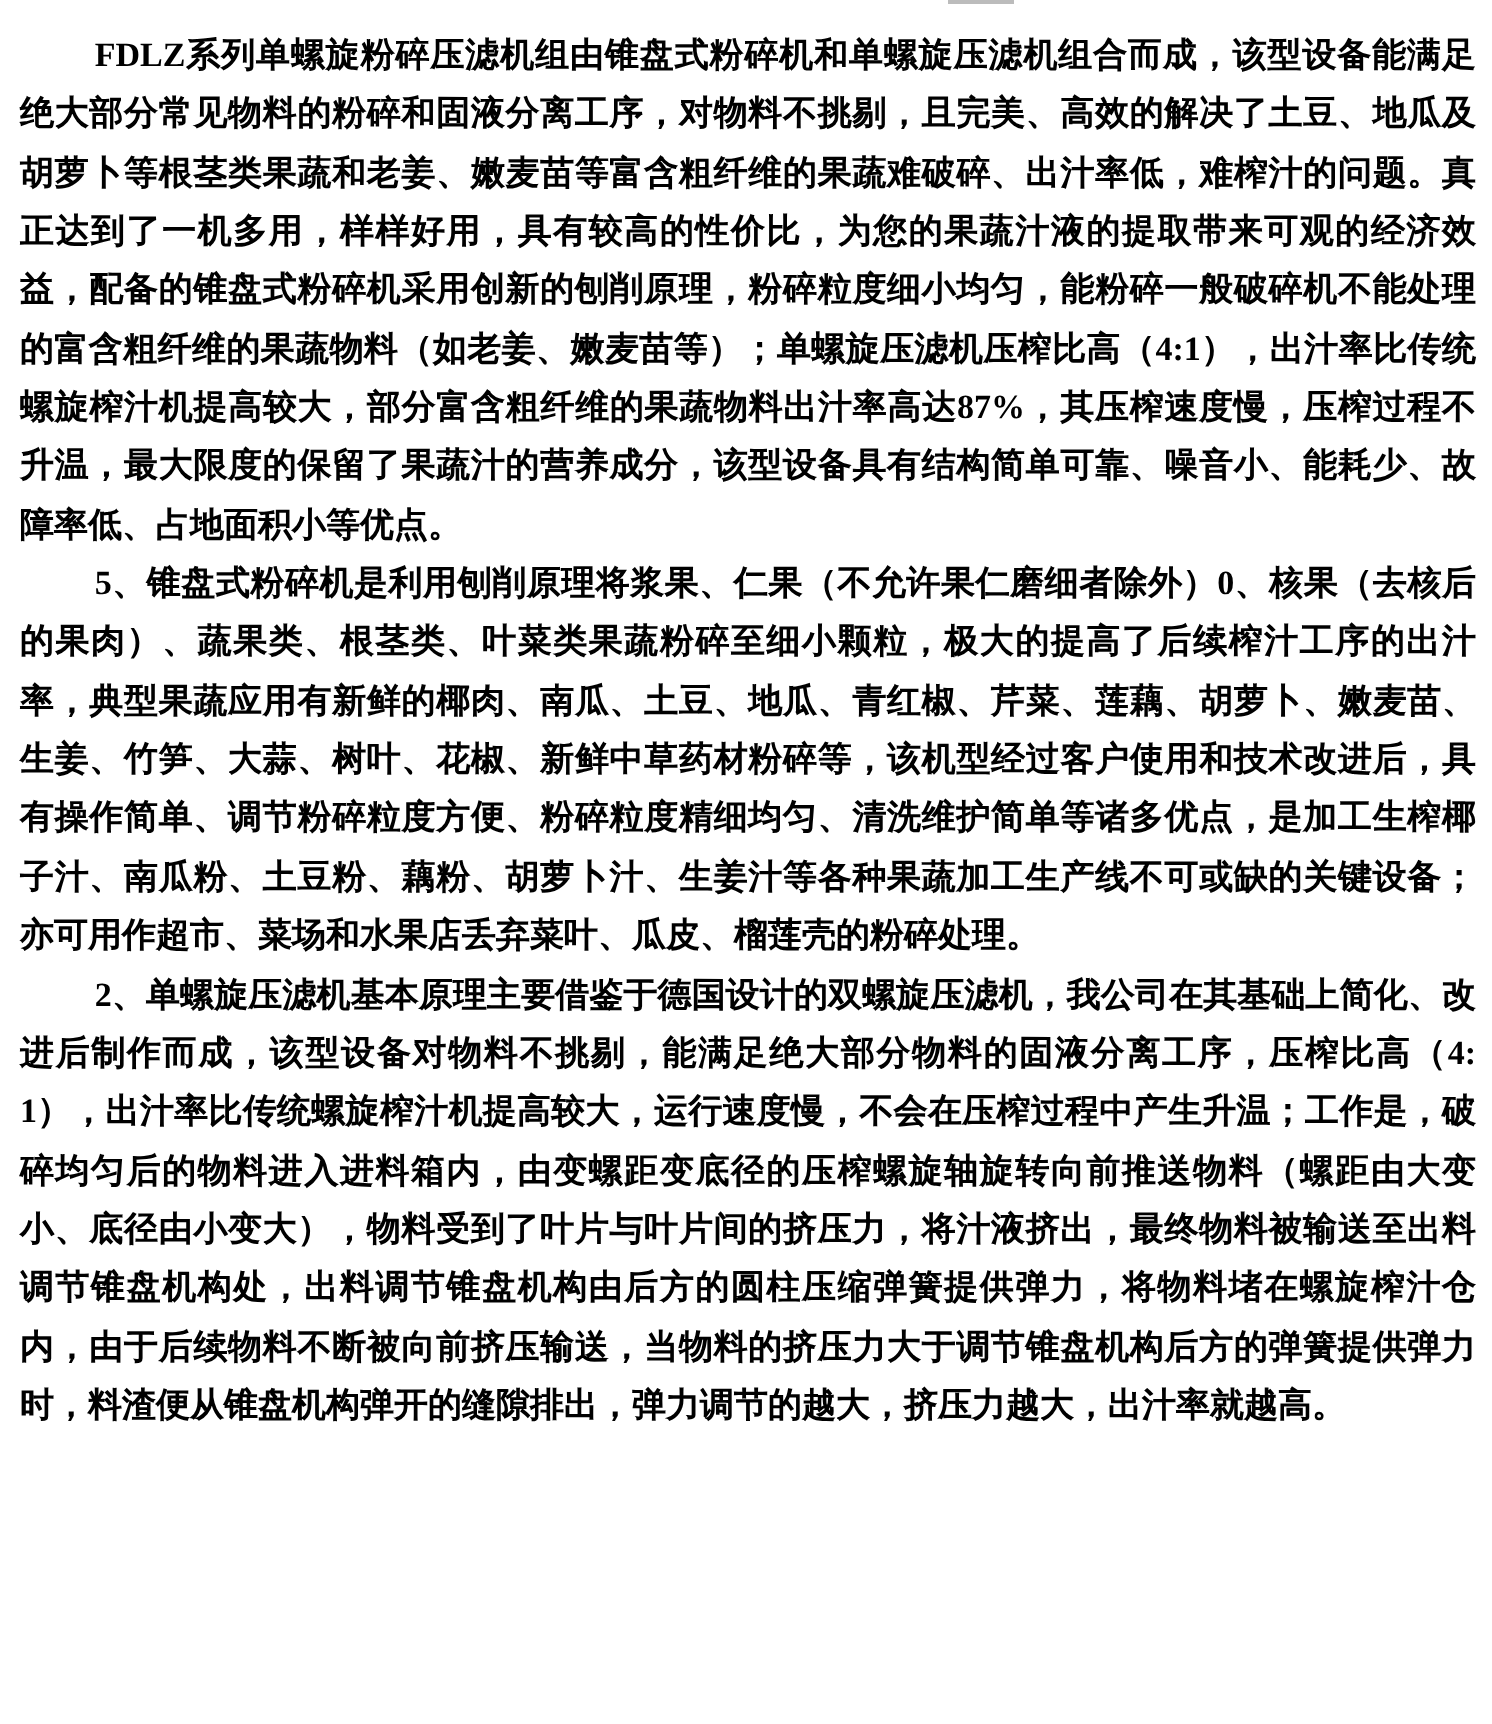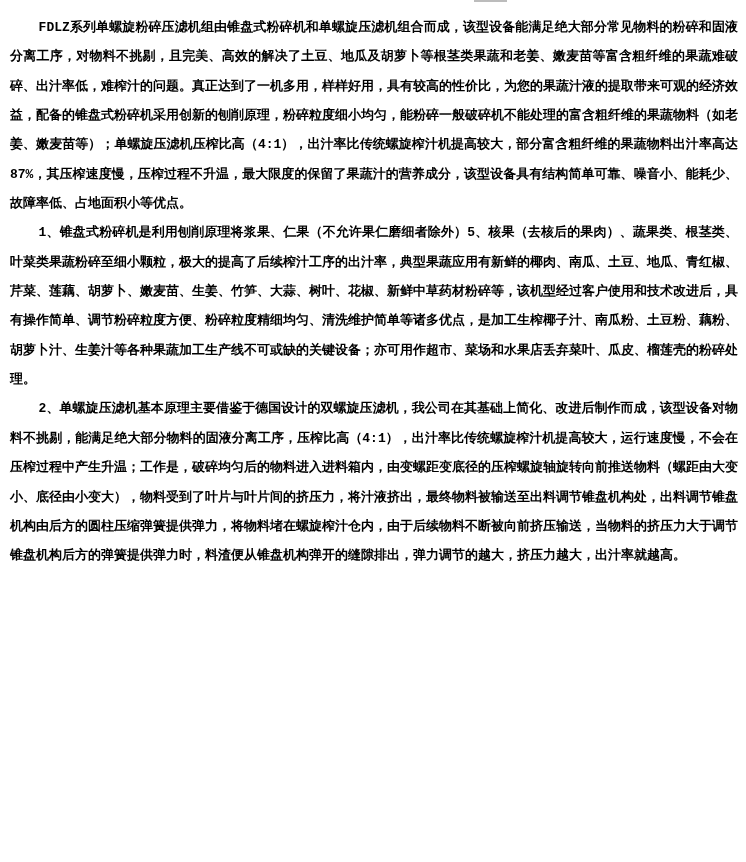--- a/index.html
+++ b/index.html
@@ -10,23 +10,23 @@
     width: 746px;
     height: 862px;
     background: #ffffff;
     overflow: hidden;
     position: relative;
   }
   .page {
     box-sizing: border-box;
     width: 746px;
     padding: 13px 8px 0 10px;
-    font-family: Liberation Mono, monospace;
+    font-family: Liberation Serif, serif;
     font-weight: 700;
-    font-size: 13px;
+    font-size: 17px;
     line-height: 29.35px;
     color: #000000;
   }
   .para {
     margin: 0;
     padding: 0;
     text-align: justify;
     word-break: break-all;
     overflow-wrap: break-word;
   }
@@ -42,15 +42,15 @@
     background: #bcbcbc;
   }
 </style>
 </head>
 <body>
 
 <div class="top-artifact"></div>
 
 <div class="page">
   <p class="para indent">FDLZ系列单螺旋粉碎压滤机组由锥盘式粉碎机和单螺旋压滤机组合而成，该型设备能满足绝大部分常见物料的粉碎和固液分离工序，对物料不挑剔，且完美、高效的解决了土豆、地瓜及胡萝卜等根茎类果蔬和老姜、嫩麦苗等富含粗纤维的果蔬难破碎、出汁率低，难榨汁的问题。真正达到了一机多用，样样好用，具有较高的性价比，为您的果蔬汁液的提取带来可观的经济效益，配备的锥盘式粉碎机采用创新的刨削原理，粉碎粒度细小均匀，能粉碎一般破碎机不能处理的富含粗纤维的果蔬物料（如老姜、嫩麦苗等）；单螺旋压滤机压榨比高（4:1），出汁率比传统螺旋榨汁机提高较大，部分富含粗纤维的果蔬物料出汁率高达87%，其压榨速度慢，压榨过程不升温，最大限度的保留了果蔬汁的营养成分，该型设备具有结构简单可靠、噪音小、能耗少、故障率低、占地面积小等优点。</p>
-  <p class="para indent">1、锥盘式粉碎机是利用刨削原理将浆果、仁果（不允许果仁磨细者除外）5、核果（去核后的果肉）、蔬果类、根茎类、叶菜类果蔬粉碎至细小颗粒，极大的提高了后续榨汁工序的出汁率，典型果蔬应用有新鲜的椰肉、南瓜、土豆、地瓜、青红椒、芹菜、莲藕、胡萝卜、嫩麦苗、生姜、竹笋、大蒜、树叶、花椒、新鲜中草药材粉碎等，该机型经过客户使用和技术改进后，具有操作简单、调节粉碎粒度方便、粉碎粒度精细均匀、清洗维护简单等诸多优点，是加工生榨椰子汁、南瓜粉、土豆粉、藕粉、胡萝卜汁、生姜汁等各种果蔬加工生产线不可或缺的关键设备；亦可用作超市、菜场和水果店丢弃菜叶、瓜皮、榴莲壳的粉碎处理。</p>
+  <p class="para indent">5、锥盘式粉碎机是利用刨削原理将浆果、仁果（不允许果仁磨细者除外）0、核果（去核后的果肉）、蔬果类、根茎类、叶菜类果蔬粉碎至细小颗粒，极大的提高了后续榨汁工序的出汁率，典型果蔬应用有新鲜的椰肉、南瓜、土豆、地瓜、青红椒、芹菜、莲藕、胡萝卜、嫩麦苗、生姜、竹笋、大蒜、树叶、花椒、新鲜中草药材粉碎等，该机型经过客户使用和技术改进后，具有操作简单、调节粉碎粒度方便、粉碎粒度精细均匀、清洗维护简单等诸多优点，是加工生榨椰子汁、南瓜粉、土豆粉、藕粉、胡萝卜汁、生姜汁等各种果蔬加工生产线不可或缺的关键设备；亦可用作超市、菜场和水果店丢弃菜叶、瓜皮、榴莲壳的粉碎处理。</p>
   <p class="para indent">2、单螺旋压滤机基本原理主要借鉴于德国设计的双螺旋压滤机，我公司在其基础上简化、改进后制作而成，该型设备对物料不挑剔，能满足绝大部分物料的固液分离工序，压榨比高（4:1），出汁率比传统螺旋榨汁机提高较大，运行速度慢，不会在压榨过程中产生升温；工作是，破碎均匀后的物料进入进料箱内，由变螺距变底径的压榨螺旋轴旋转向前推送物料（螺距由大变小、底径由小变大），物料受到了叶片与叶片间的挤压力，将汁液挤出，最终物料被输送至出料调节锥盘机构处，出料调节锥盘机构由后方的圆柱压缩弹簧提供弹力，将物料堵在螺旋榨汁仓内，由于后续物料不断被向前挤压输送，当物料的挤压力大于调节锥盘机构后方的弹簧提供弹力时，料渣便从锥盘机构弹开的缝隙排出，弹力调节的越大，挤压力越大，出汁率就越高。</p>
 </div>
 
 </body></html>

